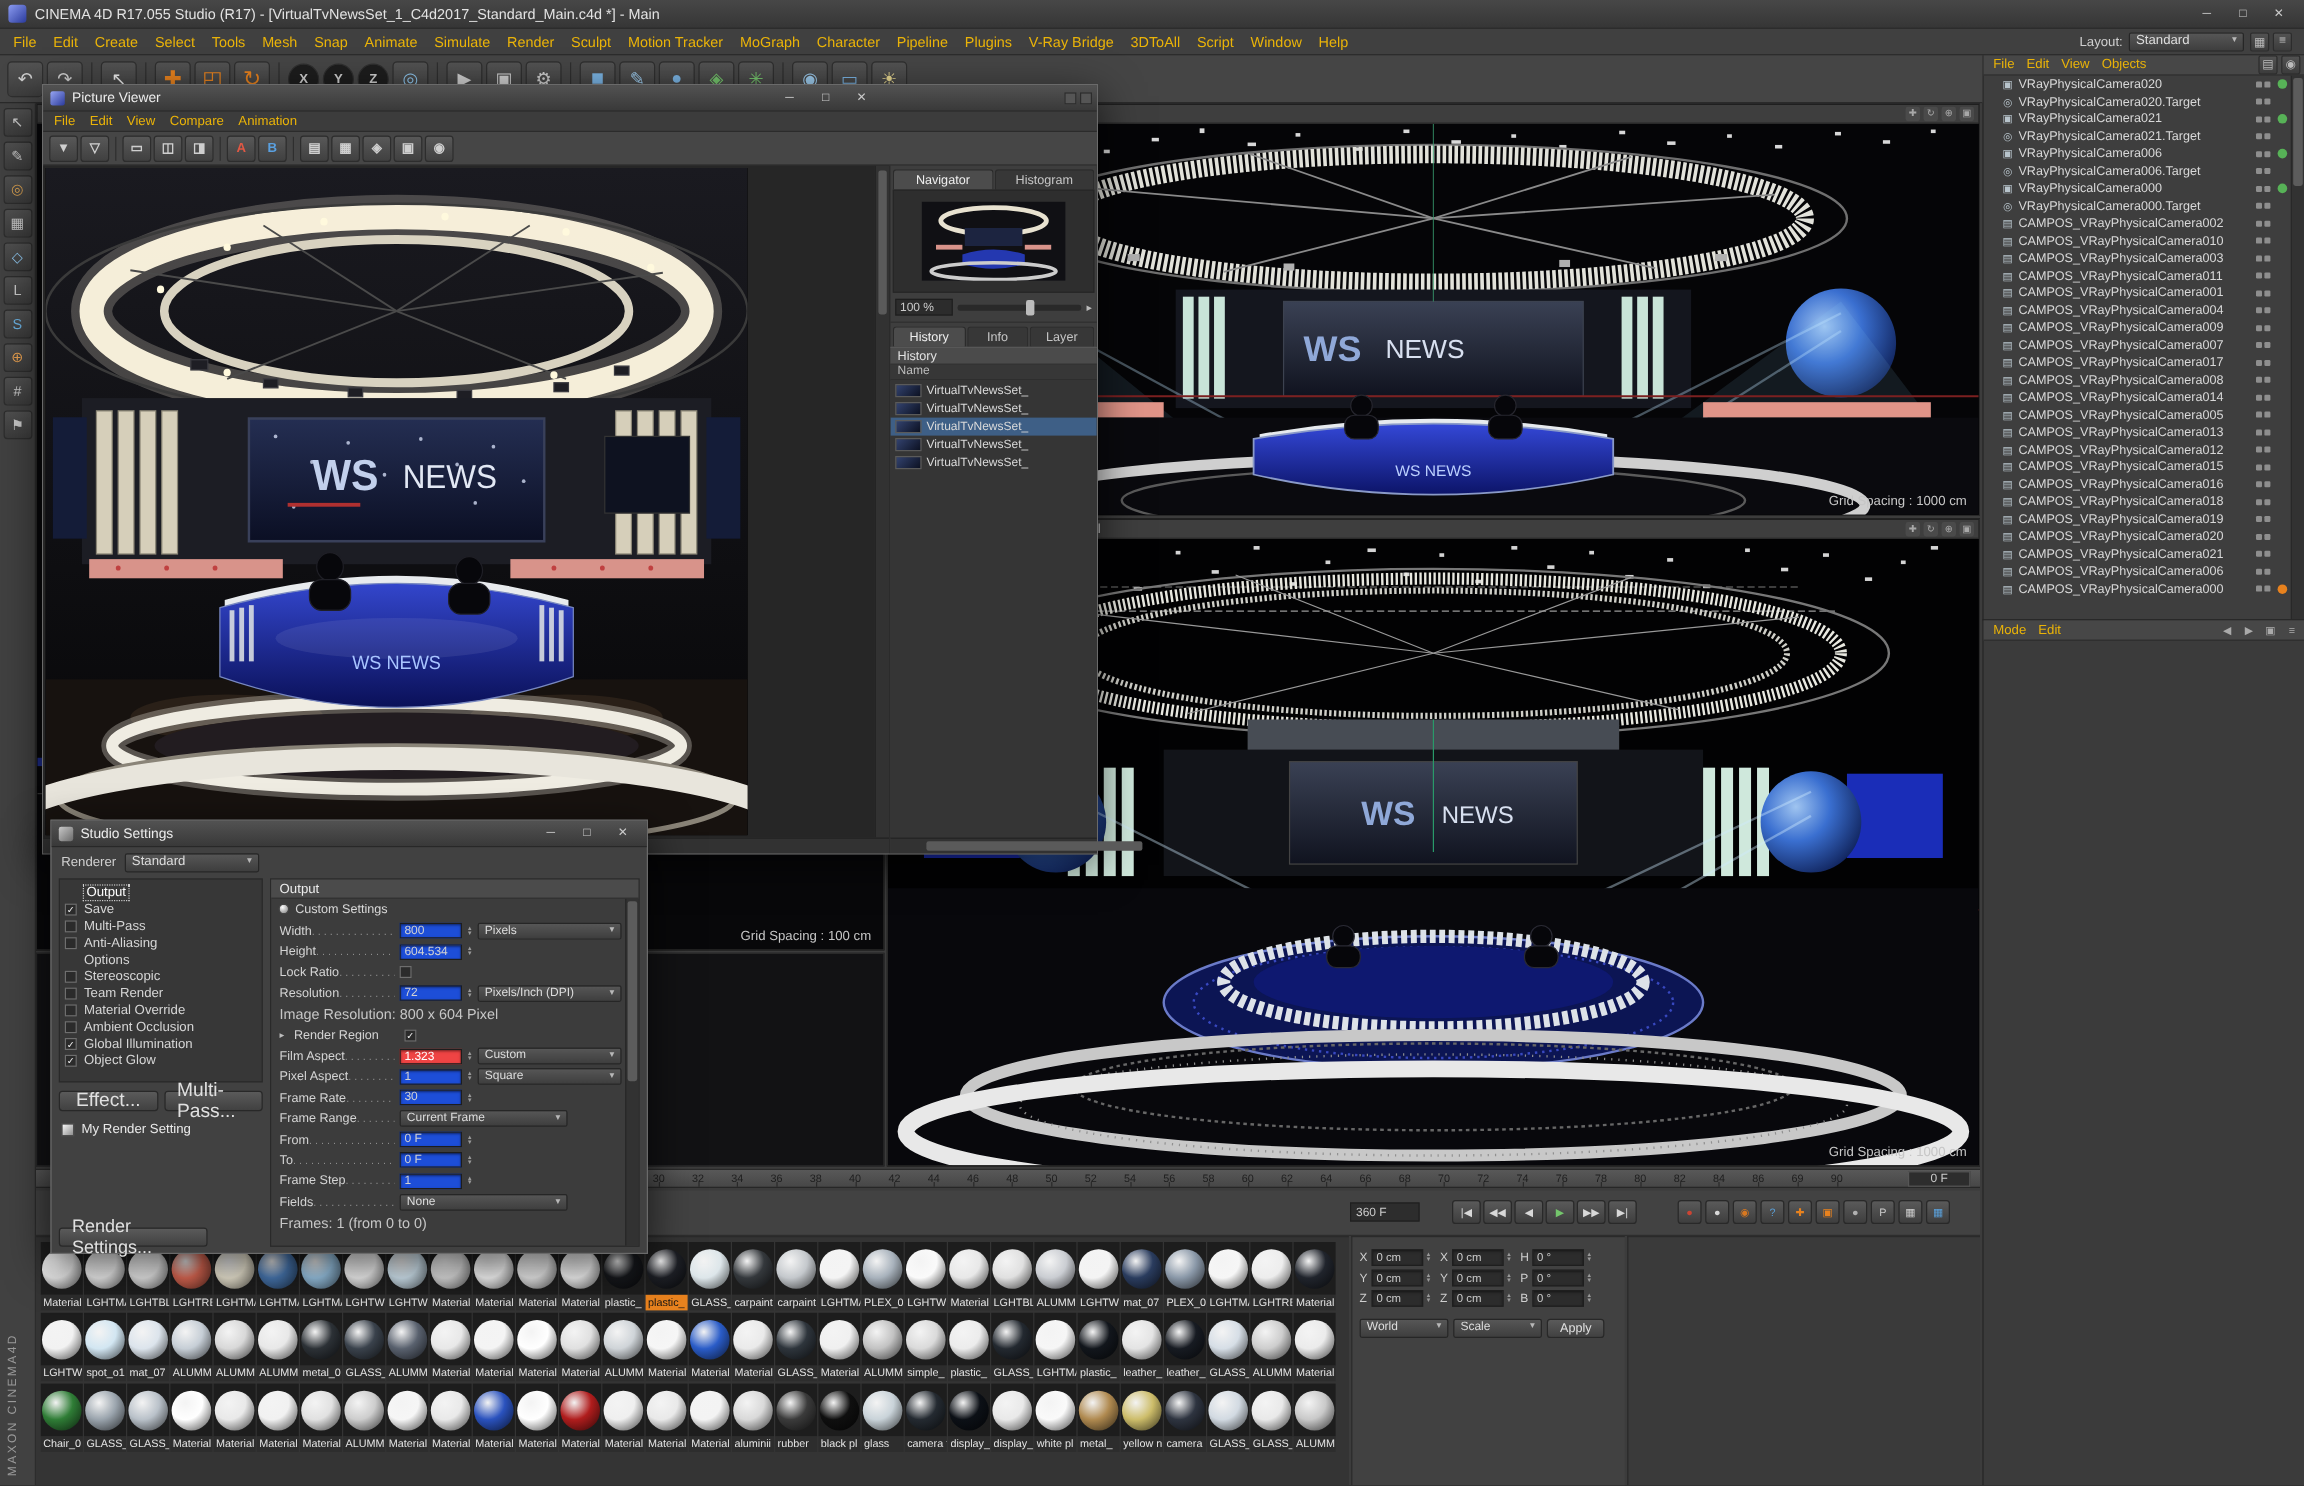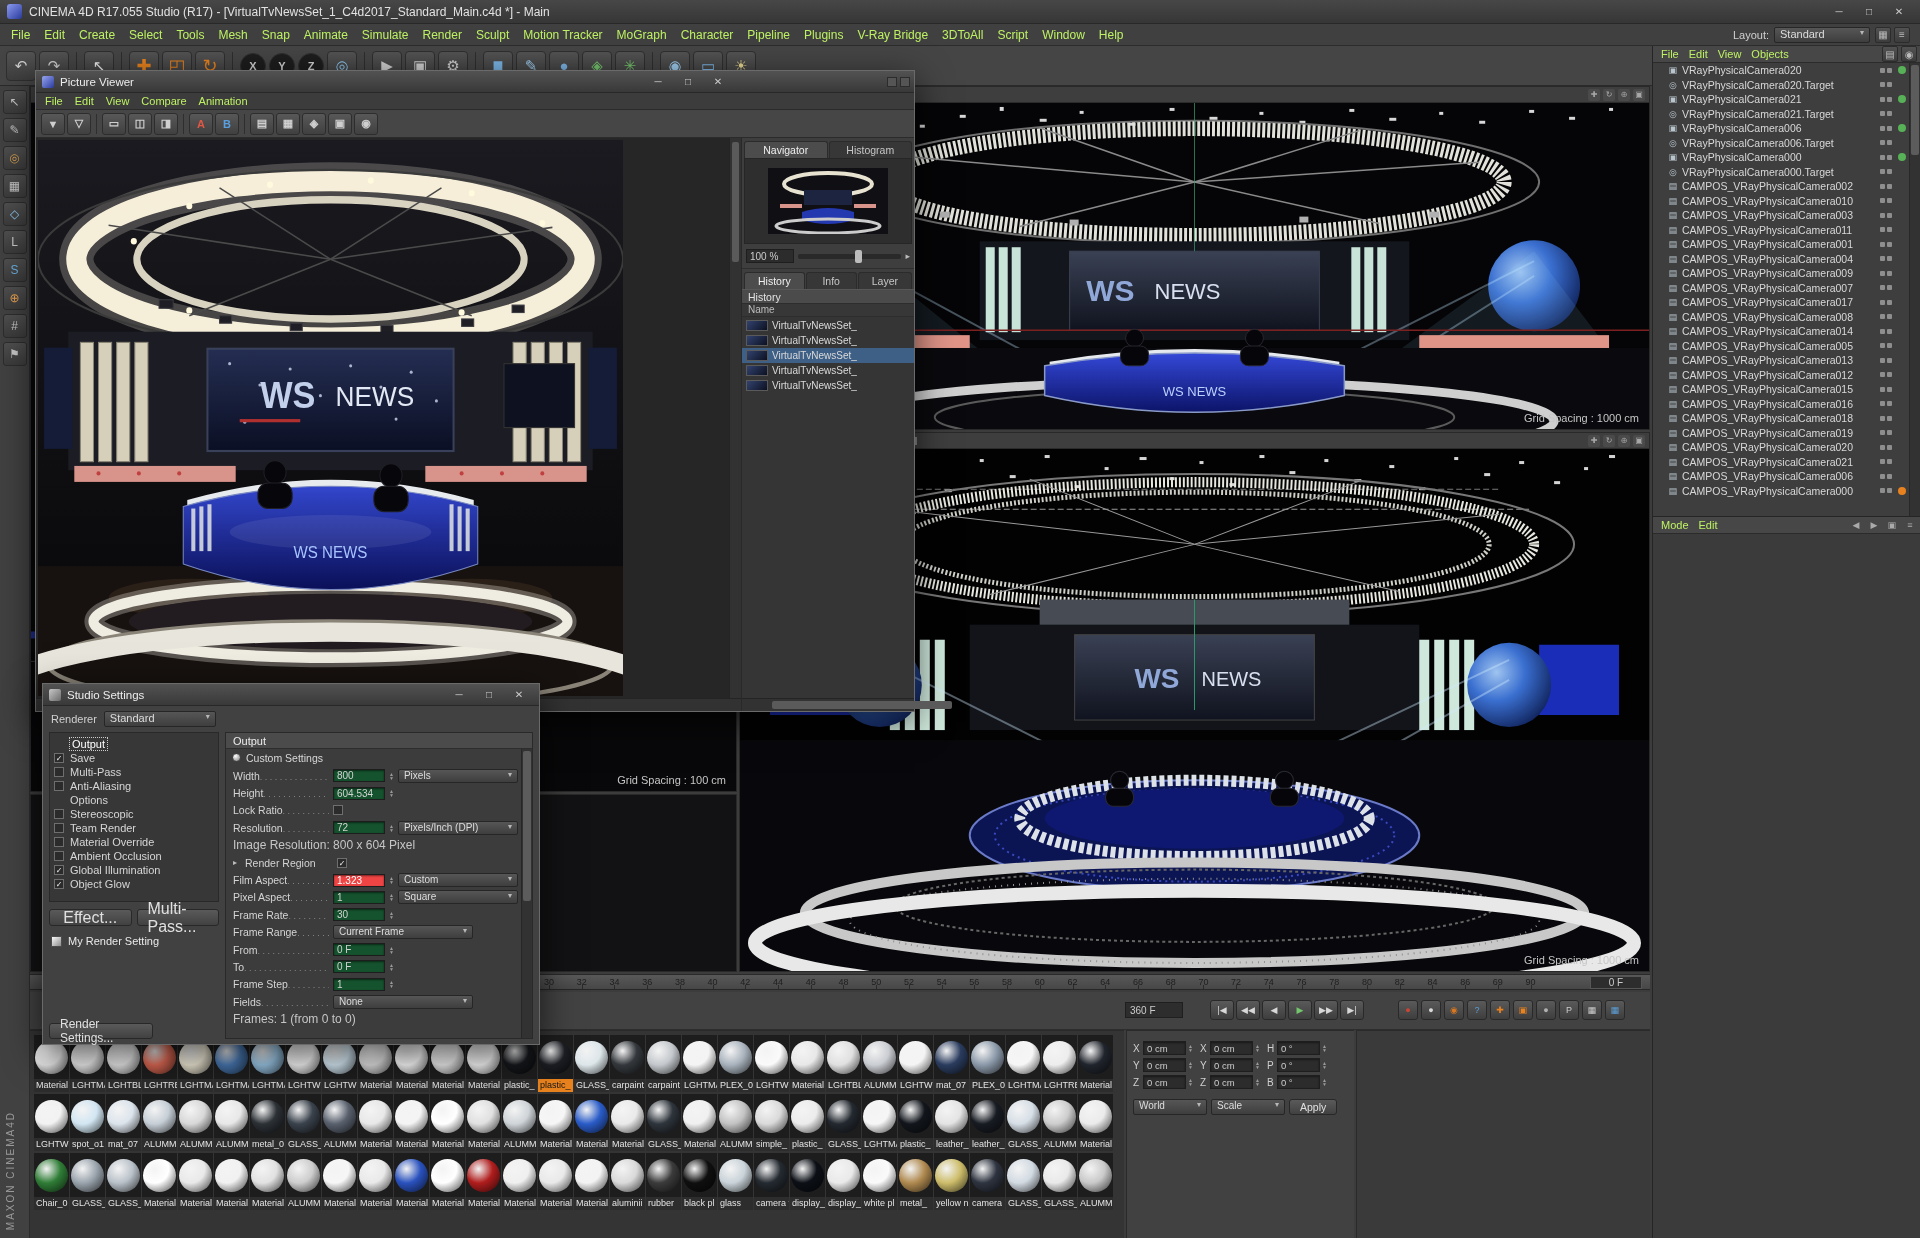--- a/index.html
+++ b/index.html
@@ -5,21 +5,21 @@
 *{margin:0;padding:0;box-sizing:border-box}
 body{font-family:"Liberation Sans",sans-serif;background:#222}
 .app{position:relative;width:1920px;height:1238px;background:#3c3c3c;overflow:hidden;font-size:12px;color:#d4d4d4}
 
 .titlebar{position:absolute;left:0;top:0;width:100%;height:24px;background:linear-gradient(#474747,#363636);border-bottom:1px solid #282828;display:flex;align-items:center;gap:7px;padding:0 7px;z-index:10}
 .app-logo{width:15px;height:15px;border-radius:3px;background:linear-gradient(135deg,#8b9bf0,#2a3a9c)}
 .titlebar .title{font-size:12px;color:#e2e2e2;white-space:nowrap}
 .win-controls{margin-left:auto;display:flex;gap:2px}
 .wbtn{width:28px;height:17px;text-align:center;line-height:17px;font-size:10px;color:#ccc}
 .menubar{position:absolute;left:0;top:24px;width:100%;height:22px;background:#404040;border-bottom:1px solid #2c2c2c;display:flex;align-items:center;padding:0 4px;z-index:9}
-.menu-item{padding:0 7px;font-size:12px;color:#bef264;white-space:nowrap;cursor:default}
+.menu-item{padding:0 7px;font-size:12px;color:#eab308;white-space:nowrap;cursor:default}
 .menubar-right{margin-left:auto;display:flex;align-items:center;gap:5px;padding-right:6px}
 .layout-lb{font-size:11px;color:#cfcfcf}
 .drop{height:16px;background:linear-gradient(#565656,#3e3e3e);border:1px solid #262626;border-radius:2px;color:#ddd;font-size:11px;display:flex;align-items:flex-start;padding:0 5px;gap:6px}
 .drop::after{content:"▾";font-size:8px;color:#b8b8b8;margin-left:auto}
 .layout-drop{width:96px}
 .mini-ic{width:16px;height:16px;display:flex;align-items:center;justify-content:center;font-size:10px;color:#bbb;background:linear-gradient(#525252,#3c3c3c);border:1px solid #2c2c2c;border-radius:2px}
 .toolbar{position:absolute;left:0;top:46px;width:1652px;height:40px;background:#454545;border-bottom:1px solid #2a2a2a;display:flex;align-items:center;gap:3px;padding:0 6px;z-index:8}
 .tb-icon{width:30px;height:30px;display:flex;align-items:center;justify-content:center;font-size:15px;color:#cfcfcf;background:linear-gradient(#535353,#3e3e3e);border:1px solid #2f2f2f;border-radius:4px}
 .tb-icon.big{font-size:18px}
 .tb-icon.chip{width:26px;height:26px;border-radius:50%;background:#1d1d1d;font-size:11px;font-weight:bold}
@@ -144,32 +144,32 @@
 .rs-list{background:#373737;border:1px solid #292929;height:170px;padding:4px 0;overflow:hidden}
 .rsl-row{display:flex;align-items:center;height:14px;gap:5px;padding:0 3px}
 .rsl-cbw{width:12px;display:flex;justify-content:center;flex:none}
 .cb{width:10px;height:10px;background:#2b2b2b;border:1px solid #6e6e6e;font-size:8px;line-height:9px;text-align:center;color:#f0f0f0;display:block}
 .rsl-lb{font-size:11px;color:#d6d6d6;white-space:nowrap}
 .rsl-lb.sel{outline:1px dotted #cccccc;color:#fff;padding:0 2px}
 .rs-btnrow{display:flex;gap:5px;margin-top:7px}
 .rs-btnrow .btn{flex:1;height:17px;font-size:16px}
 .rs-myrs{display:flex;align-items:center;gap:6px;margin-top:9px;font-size:11px;color:#eaeaea;padding-left:2px}
 .ric{width:11px;height:11px;background:linear-gradient(135deg,#fafafa,#8c8c8c);border:1px solid #4c4c4c;flex:none}
-.rs-bottombtn{margin-top:auto;width:104px;font-size:12px}
+.rs-bottombtn{margin-top:auto;width:124px;font-size:15px}
 .rs-right{flex:1;background:#3c3c3c;border:1px solid #292929;position:relative;display:flex;flex-direction:column;min-width:0}
 .rs-outhead{height:16px;background:#4b4b4b;border-bottom:1px solid #2d2d2d;font-size:11px;color:#ececec;display:flex;align-items:center;padding:0 7px;flex:none}
 .rs-custom{display:flex;align-items:center;gap:5px;height:17px;padding:0 6px;font-size:10.5px;color:#d8d8d8;flex:none}
 .preset-dot{width:9px;height:9px;border-radius:50%;background:radial-gradient(circle at 35% 30%,#fff,#777);border:1px solid #444}
 .rs-fields{flex:1;padding:1px 14px 2px 7px;overflow:hidden}
 .rs-row{display:flex;align-items:center;height:17.4px;gap:4px}
 .rs-lb{width:96px;display:flex;overflow:hidden;font-size:10.5px;color:#d4d4d4;align-items:baseline;flex:none}
 .lbt{white-space:nowrap}
 .leader{flex:1;overflow:hidden;white-space:nowrap;color:#8d8d8d;font-size:9px}
 .leader::after{content:" . . . . . . . . . . . . . . . . . . . . . ."}
-.rs-val{width:52px;height:13px;background:#14532d;border:1px solid #1d1d1d;box-shadow:inset 0 1px 2px rgba(0,0,0,.5);color:#d2d2d2;font-size:10px;display:flex;align-items:center;padding:0 3px;flex:none}
+.rs-val{width:52px;height:13px;background:#1d4ed8;border:1px solid #1d1d1d;box-shadow:inset 0 1px 2px rgba(0,0,0,.5);color:#d2d2d2;font-size:10px;display:flex;align-items:center;padding:0 3px;flex:none}
 .rs-val.sel{background:#ef4444;color:#fff}
 .rs-drop{height:14px;font-size:10px}
 .rs-drop.unit{flex:1;max-width:152px}
 .rs-drop.wide{width:140px}
 .rs-row.info .lbt{color:#c6c6c6}
 .rs-tri{font-size:8px;color:#bdbdbd;width:8px}
 .plainlb{font-size:10.5px;color:#d4d4d4;width:88px}
 .rs-vscroll{position:absolute;right:0;top:16px;bottom:0;width:11px;background:#323232;border-left:1px solid #262626}
 .rs-vscroll .thumb{position:absolute;left:1px;right:1px;top:2px;height:150px;background:#5c5c5c;border-radius:2px}
 </style>

